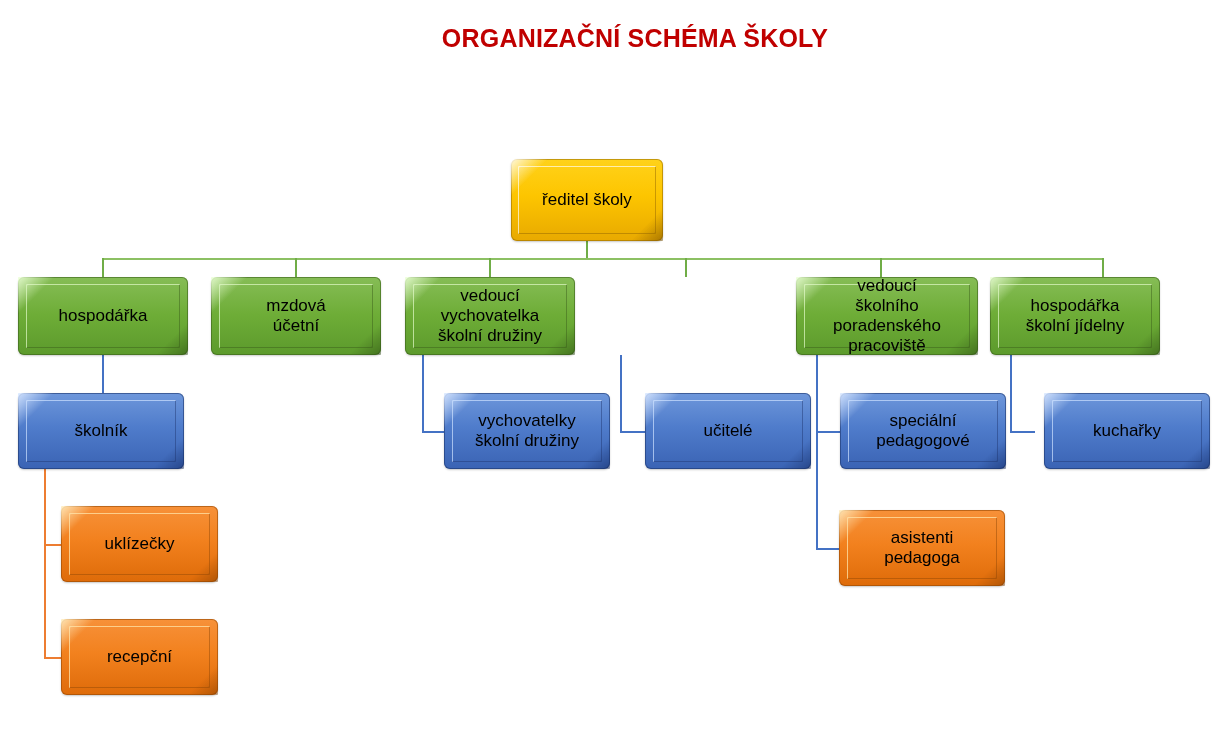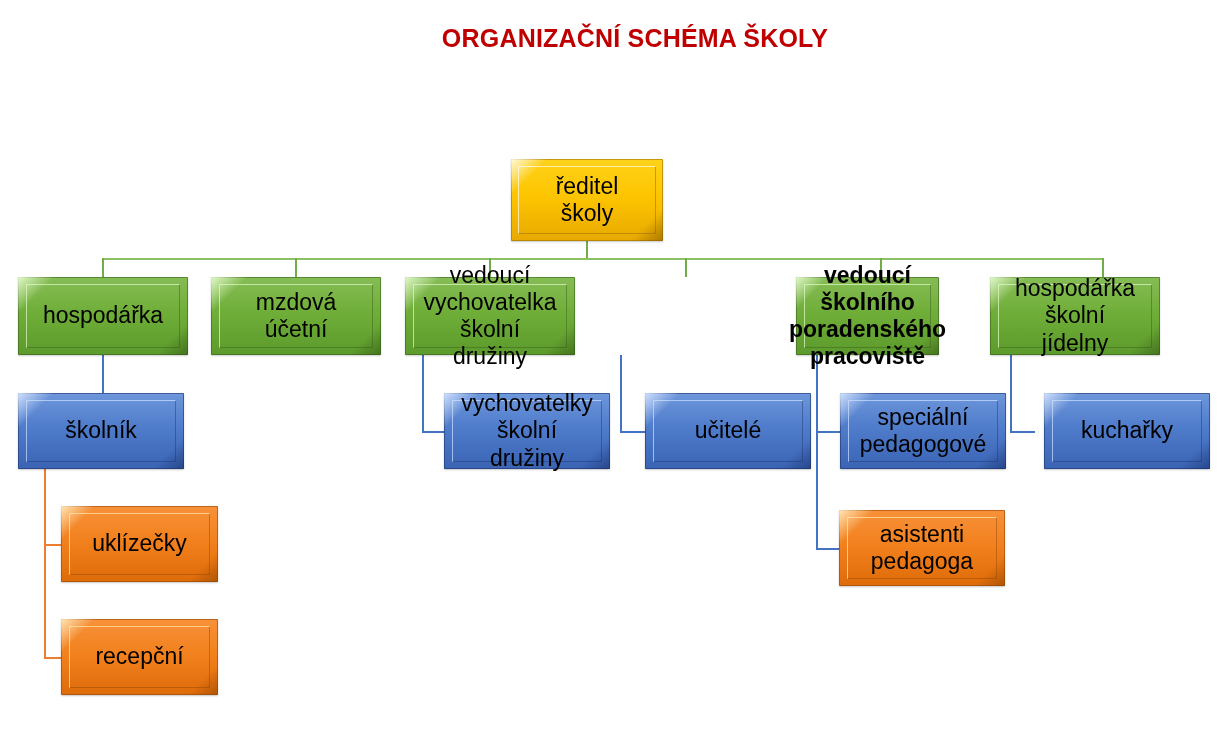--- a/index.html
+++ b/index.html
@@ -47,24 +47,24 @@
 
   
   .node {
     position: absolute;
     box-sizing: border-box;
     display: flex;
     align-items: center;
     justify-content: center;
     text-align: center;
     color: #000000;
-    font-size: 23px;
+    font-size: 17px;
     line-height: 1.18;
     padding: 2px 30px;
-    border-radius: 1px;
+    border-radius: 6px;
   }
   .node .label {
     position: relative;
     z-index: 3;
     display: block;
     white-space: pre-line;
   }
   
   .node::before {
     content: "";
@@ -209,21 +209,21 @@
     <span class="label">mzdová účetní</span>
   </div>
 
   <div class="node green" style="left:405px; top:277px; width:170px; height:78px;">
     <span class="label">vedoucí
 vychovatelka
 školní družiny</span>
   </div>
 
 
-  <div class="node green" style="left:796px; top:277px; width:143px; height:78px;font-weight:bold;">
+  <div class="node green" style="left:796px; top:277px; width:182px; height:78px;">
     <span class="label">vedoucí školního
 poradenského
 pracoviště</span>
   </div>
 
   <div class="node green" style="left:990px; top:277px; width:170px; height:78px;">
     <span class="label">hospodářka
 školní jídelny</span>
   </div>
 

